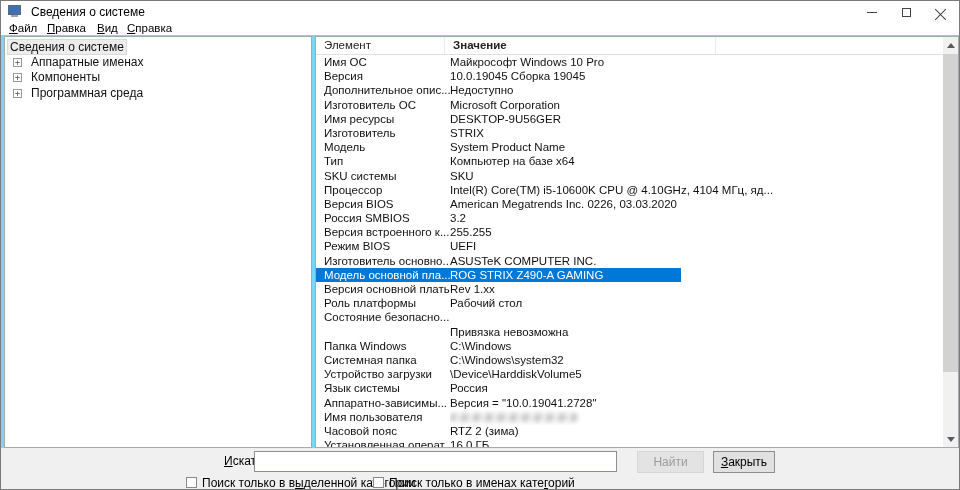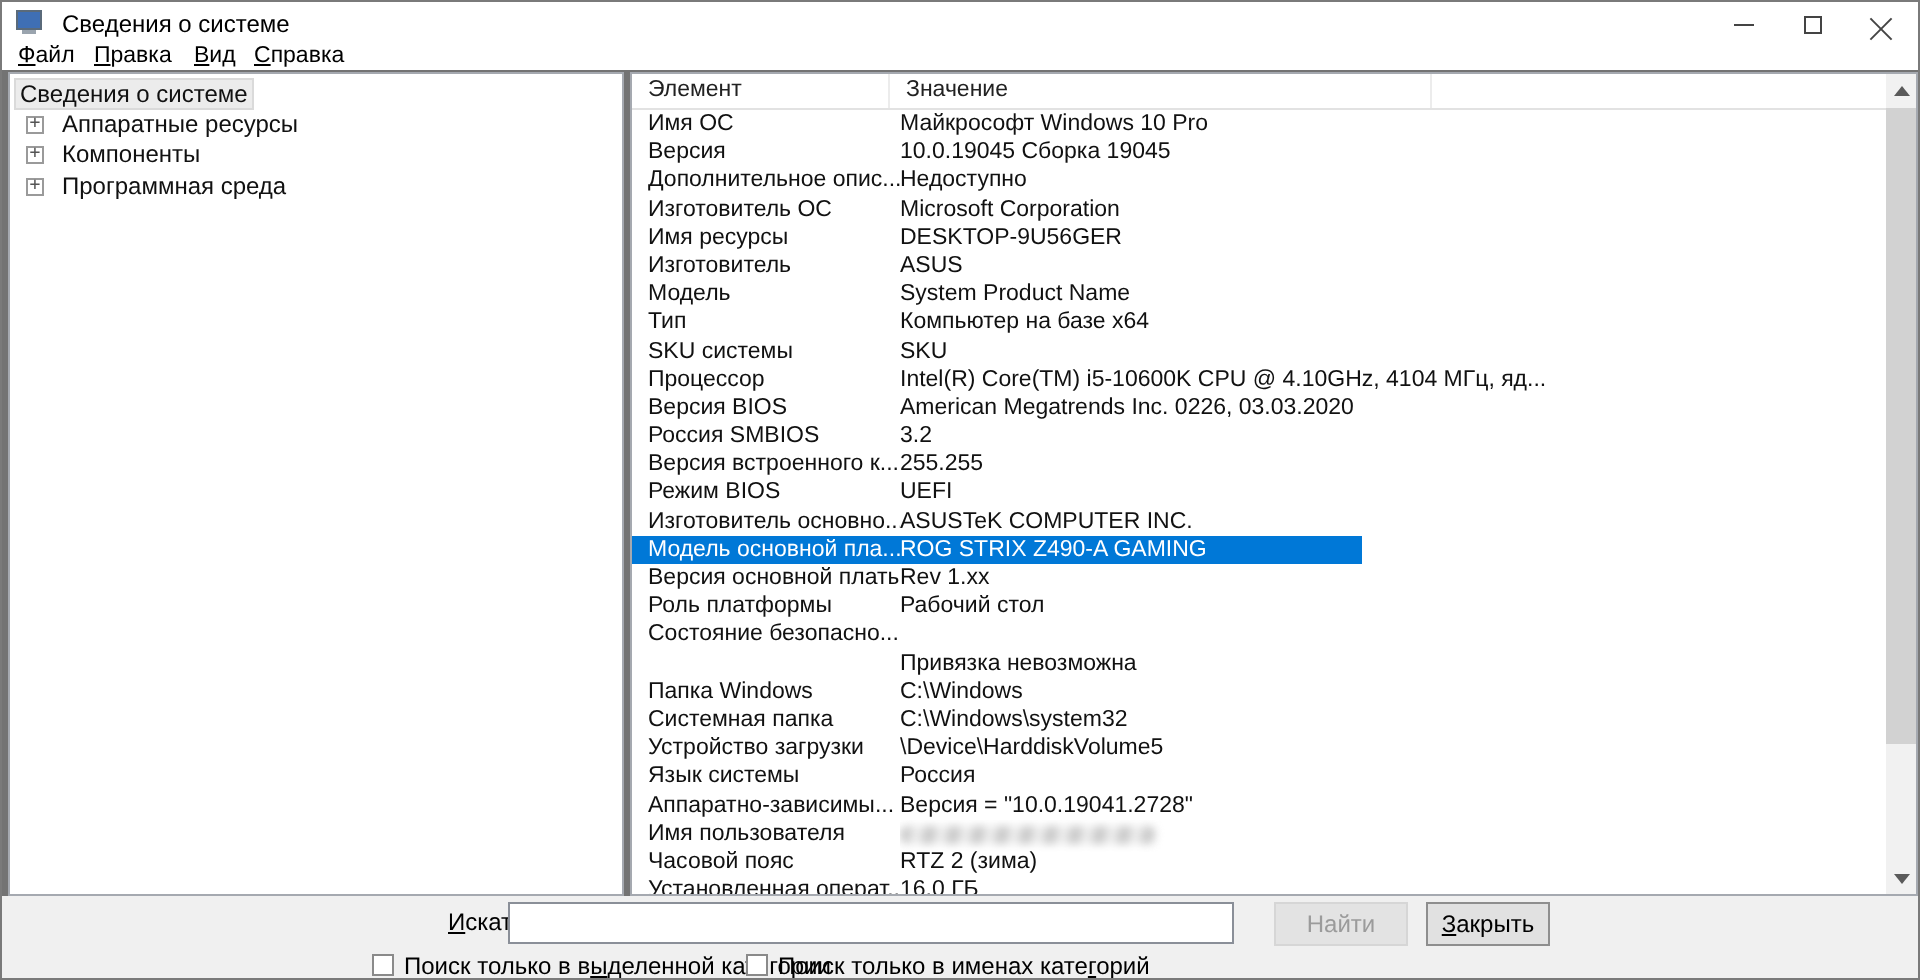--- a/index.html
+++ b/index.html
@@ -1,19 +1,19 @@
 <!DOCTYPE html>
 <html><head>
 <meta charset="utf-8">
 <style>
   * { margin:0; padding:0; box-sizing:border-box; }
   html,body { background:#d8d8d8; }
   body { font-family:"Liberation Sans","DejaVu Sans",sans-serif; }
   #win {
-    position:relative; width:960px; height:490px; background:#737373;
+    position:relative; width:960px; height:490px; background:#7dd3fc;
     border:1px solid #7a7a7a; overflow:hidden;
   }
   .abs { position:absolute; }
 
   
   #titlebar { left:0; top:0; width:958px; height:22px; background:#ffffff; }
   #app-icon { left:7px; top:4px; width:15px; height:13px; }
   #app-icon .mon { position:absolute; left:0; top:0; width:13px; height:10px; border:1px solid #5a6a7a; background:#3f6fb5; }
   #app-icon .base { position:absolute; left:3px; top:10px; width:7px; height:2px; background:#9aa4ae; }
   #win-title { left:30px; top:4px; font-size:12px; color:#000; white-space:nowrap; }
@@ -53,21 +53,21 @@
   #list-pane {
     left:314px; top:35px; width:644px; height:412px;
     background:#ffffff; border:1px solid #a5a9b0; overflow:hidden;padding-left:22px;
   }
   #list-header {
     position:absolute; left:0; top:0; width:627px; height:18px; background:#ffffff;
     border-bottom:1px solid #e2e2e2; font-size:11.5px; color:#222;
   }
   .hcell { position:absolute; top:0; height:17px; line-height:17px; padding-left:8px; border-right:1px solid #ececec; }
   #hc-0 { left:0; width:129px; }
-  #hc-1 { left:129px; width:271px; }
+  #hc-1 { left:129px; width:271px;font-weight:bold; }
   #list-rows { position:absolute; left:0; top:18px; width:627px; height:394px; overflow:hidden; }
   .lrow { position:relative; height:14.2px; line-height:14.2px; font-size:11.5px; color:#111; white-space:nowrap; }
   .lrow .c1 { position:absolute; left:0; top:0; width:134px; padding-left:8px; overflow:hidden; }
   .lrow .c2 { position:absolute; left:134px; top:0; right:0; overflow:hidden; }
   .lrow.selected { background:linear-gradient(to right,#0078d7 0,#0078d7 365px,transparent 365px); color:#ffffff; }
   .redacted {
     display:inline-block; margin-top:3px; width:128px; height:9px; border-radius:4px;
     background:repeating-linear-gradient(100deg,#b9b9b9 0 6px,#e6e6e6 6px 12px);
     filter:blur(2px); opacity:.75;
   }
@@ -127,21 +127,21 @@
     <div id="menu-2" class="menu-item"><span class="k">В</span><span>ид</span></div>
     <div id="menu-3" class="menu-item"><span class="k">С</span><span>правка</span></div>
   </div>
 
   <div id="tree-pane" class="abs">
     <div id="tree-root" class="tree-row">
       <span class="lbl">Сведения о системе</span>
     </div>
     <div class="tree-row tree-child">
       <span class="expander">+</span>
-      <span>Аппаратные ресурсы</span>
+      <span>Аппаратные именах</span>
     </div>
     <div class="tree-row tree-child">
       <span class="expander">+</span>
       <span>Компоненты</span>
     </div>
     <div class="tree-row tree-child">
       <span class="expander">+</span>
       <span>Программная среда</span>
     </div>
   </div>
@@ -172,21 +172,21 @@
     <div class="c2">Microsoft Corporation</div>
   </div>
 
   <div class="lrow">
     <div class="c1">Имя ресурсы</div>
     <div class="c2">DESKTOP-9U56GER</div>
   </div>
 
   <div class="lrow">
     <div class="c1">Изготовитель</div>
-    <div class="c2">ASUS</div>
+    <div class="c2">STRIX</div>
   </div>
 
   <div class="lrow">
     <div class="c1">Модель</div>
     <div class="c2">System Product Name</div>
   </div>
 
   <div class="lrow">
     <div class="c1">Тип</div>
     <div class="c2">Компьютер на базе x64</div>

